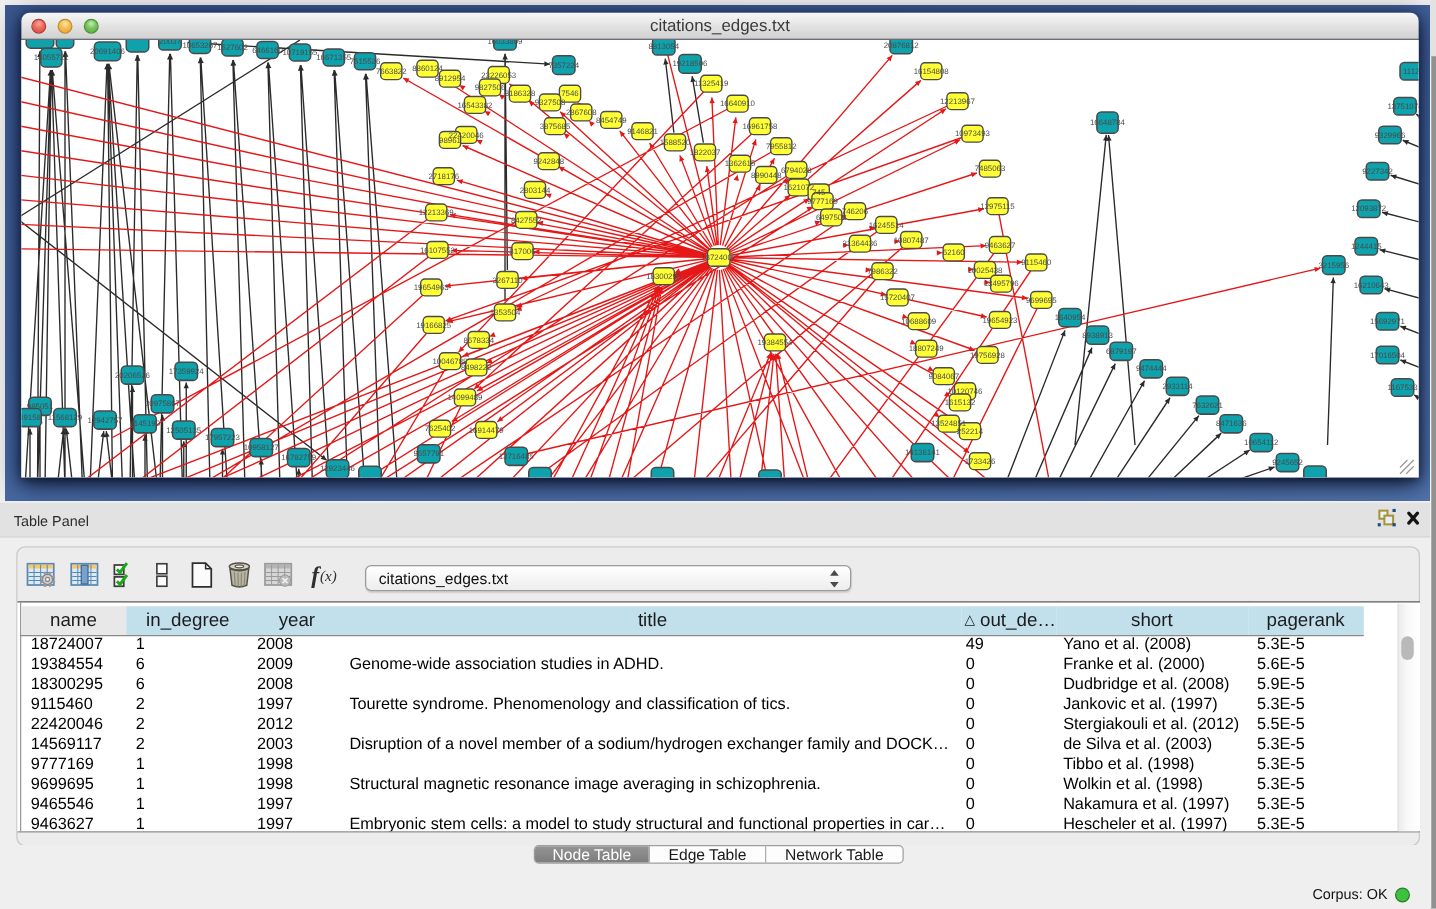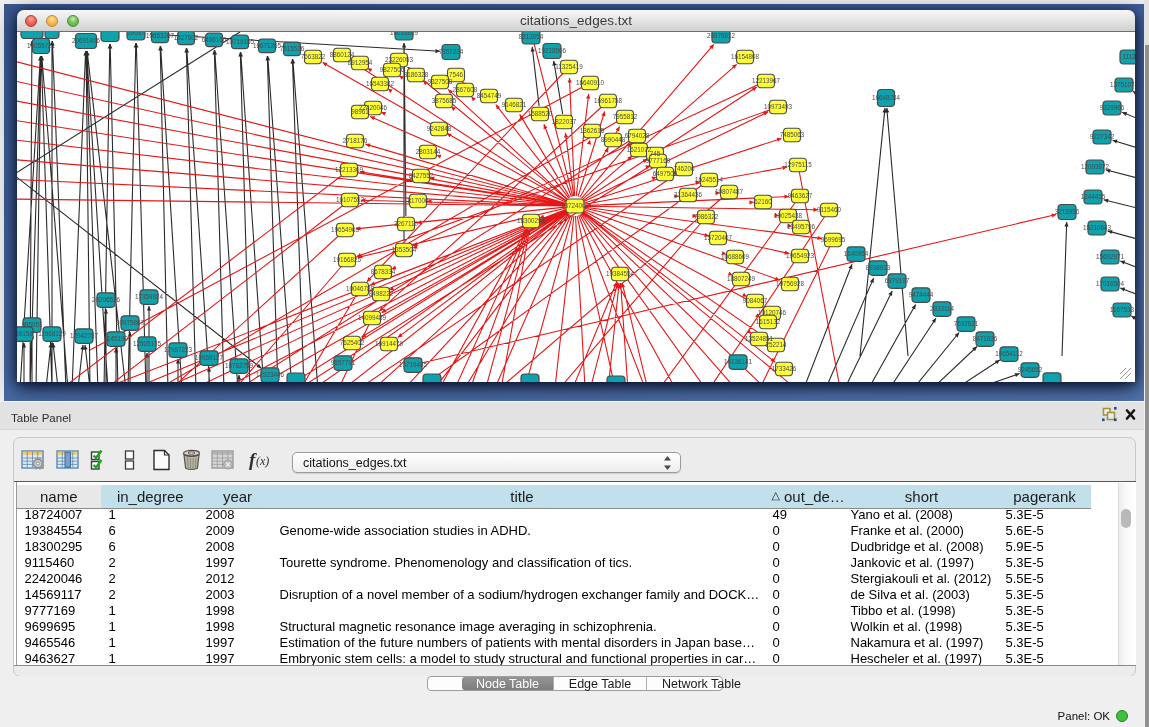--- a/index.html
+++ b/index.html
@@ -32,21 +32,21 @@
   background:#ffffff; border-top:1px solid #585858; border-bottom:1px solid #8a8a8a; }
 .tleft { position:absolute; left:2.5px; top:0; width:1px; height:185px; background:#9a9a9a; }
 .hdr { position:absolute; top:2.5px; height:23px; font-size:15px; color:#1c1c1c;
   display:flex; align-items:center; justify-content:center; background:#c2e0ec; }
 .hsep { position:absolute; top:25.5px; left:2.5px; width:1075px; height:1px; background:#8a8a8a; }
 .rows { position:absolute; left:0; top:25px; width:1078px; font-size:13px; color:#000; }
 .row { position:absolute; height:16px; line-height:16px; white-space:nowrap; }
 .tabsbar { position:absolute; left:0; top:676px; width:1144px; height:24px; background:#efefef; }
 .seg { position:absolute; left:427px; top:0px; height:15px; width:296px;
   border:1px solid #9e9e9e; border-radius:4px; background:#fdfdfd;
-  font-size:12.5px; color:#1a1a1a; display:flex;padding-left:34px; }
+  font-size:12.5px; color:#1a1a1a; display:flex; }
 .seg div { flex:none; display:flex; align-items:center; justify-content:center; height:100%; }
 .seg .sel { background:linear-gradient(#949494,#7d7d7d); color:#fff; border-radius:3px 0 0 3px; }
 .statusbar { position:absolute; left:0; top:700px; width:1144px; height:27px; background:#efefef; }
 .mem { position:absolute; right:34px; top:10px; font-size:11.5px; color:#111; }
 .dot { position:absolute; right:16px; top:10px; width:12px; height:12px; border-radius:50%;
   background:#3cc23c; border:1px solid #2c7a2a; }
 </style>
 </head>
 <body>
   <div class="desktop">
@@ -511,21 +511,20 @@
         <span style="position:absolute;left:192px">1998</span>
         <span style="position:absolute;left:266px">Structural magnetic resonance image averaging in schizophrenia.</span>
         <span style="position:absolute;left:759px">0</span>
         <span style="position:absolute;left:837px">Wolkin et al. (1998)</span>
         <span style="position:absolute;left:992px">5.3E-5</span>
       </div>
       <div class="row" style="top:128px;width:1078px">
         <span style="position:absolute;left:11px">9465546</span>
         <span style="position:absolute;left:95px">1</span>
         <span style="position:absolute;left:192px">1997</span>
-        <span style="position:absolute;left:266px">Estimation of the future numbers of patients with mental disorders in Japan base…</span>
         <span style="position:absolute;left:759px">0</span>
         <span style="position:absolute;left:837px">Nakamura et al. (1997)</span>
         <span style="position:absolute;left:992px">5.3E-5</span>
       </div>
       <div class="row" style="top:144px;width:1078px">
         <span style="position:absolute;left:11px">9463627</span>
         <span style="position:absolute;left:95px">1</span>
         <span style="position:absolute;left:192px">1997</span>
         <span style="position:absolute;left:266px">Embryonic stem cells: a model to study structural and functional properties in car…</span>
         <span style="position:absolute;left:759px">0</span>
@@ -538,15 +537,15 @@
     <div class="hsep"></div>
   </div>
   <div class="tabsbar">
     <div class="seg">
       <div class="sel" style="width:91px">Node Table</div>
       <div style="width:93px;border-left:1px solid #adadad">Edge Table</div>
       <div style="width:110px;border-left:1px solid #adadad">Network Table</div>
     </div>
   </div>
   <div class="statusbar">
-    <div class="mem">Panel: OK</div>
+    <div class="mem">Corpus: OK</div>
     <div class="dot"></div>
   </div>
 
 </body></html>

